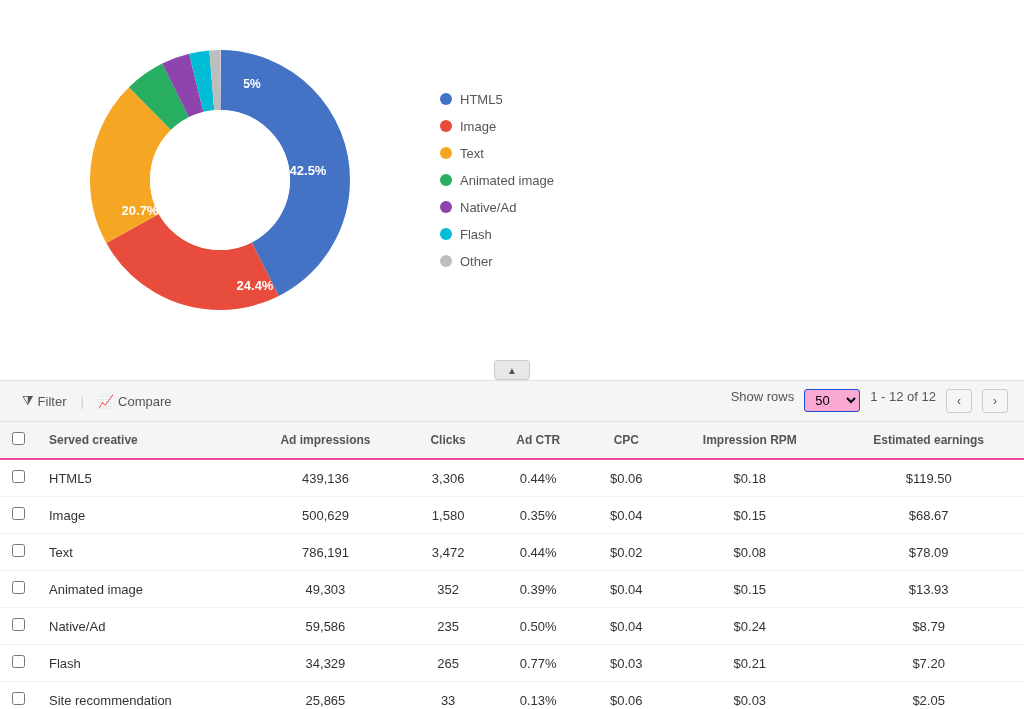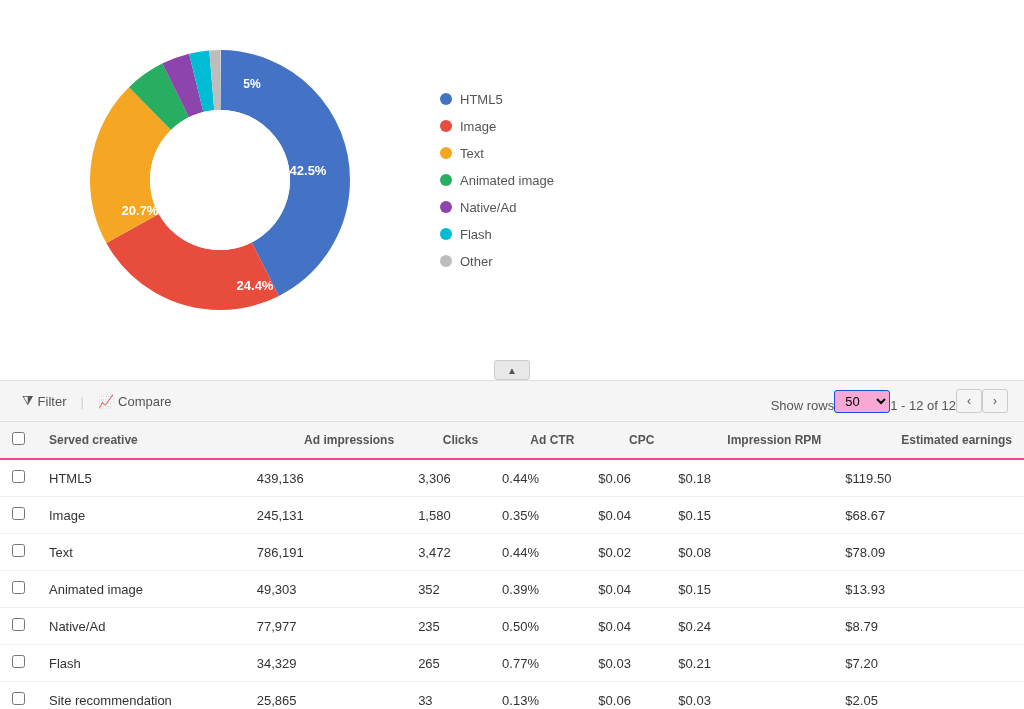--- a/index.html
+++ b/index.html
@@ -102,21 +102,22 @@
       background: none;
       border: none;
       color: #555;
       font-size: 13px;
       cursor: pointer;
       padding: 2px 6px;
     }
 
     .toolbar-right {
       display: flex;
-      align-items: flex-end;
+      align-items: flex-start;
+      gap: 10px;
       font-size: 13px;
       color: #555;
     }
 
     .show-rows-select {
       border: 1px solid #1d4ed8;
       border-radius: 3px;
       padding: 2px 6px;
       font-size: 13px;
       background: #f9a8d4;
@@ -141,39 +142,39 @@
       border-collapse: collapse;
     }
 
     thead tr {
       background: #f5f5f5;
       border-bottom: 2px solid #ec4899;
     }
 
     thead th {
       padding: 10px 12px;
-      text-align: right;
+      text-align: center;
       font-size: 12px;
       font-weight: 600;
       color: #555;
       white-space: nowrap;
     }
 
     thead th:first-child,
     thead th:nth-child(2) {
       text-align: left;
     }
 
     tbody tr {
       border-bottom: 1px solid #f0f0f0;
     }
 
     tbody td {
       padding: 10px 12px;
-      text-align: left;
+      text-align: center;
       font-size: 13px;
       color: #333;
     }
 
     tbody td:first-child {
       text-align: left;
     }
 
     tbody td:nth-child(2) {
       text-align: left;
@@ -302,21 +303,21 @@
             <td>439,136</td>
             <td>3,306</td>
             <td>0.44%</td>
             <td>$0.06</td>
             <td>$0.18</td>
             <td>$119.50</td>
           </tr>
           <tr>
             <td class="checkbox-cell"><input type="checkbox" style=""></td>
             <td>Image</td>
-            <td>245,131</td>
+            <td>500,629</td>
             <td>1,580</td>
             <td>0.35%</td>
             <td>$0.04</td>
             <td>$0.15</td>
             <td>$68.67</td>
           </tr>
           <tr>
             <td class="checkbox-cell"><input type="checkbox" style=""></td>
             <td>Text</td>
             <td>786,191</td>
@@ -332,21 +333,21 @@
             <td>49,303</td>
             <td>352</td>
             <td>0.39%</td>
             <td>$0.04</td>
             <td>$0.15</td>
             <td>$13.93</td>
           </tr>
           <tr>
             <td class="checkbox-cell"><input type="checkbox" style=""></td>
             <td>Native/Ad</td>
-            <td>77,977</td>
+            <td>59,586</td>
             <td>235</td>
             <td>0.50%</td>
             <td>$0.04</td>
             <td>$0.24</td>
             <td>$8.79</td>
           </tr>
           <tr>
             <td class="checkbox-cell"><input type="checkbox" style=""></td>
             <td>Flash</td>
             <td>34,329</td>

